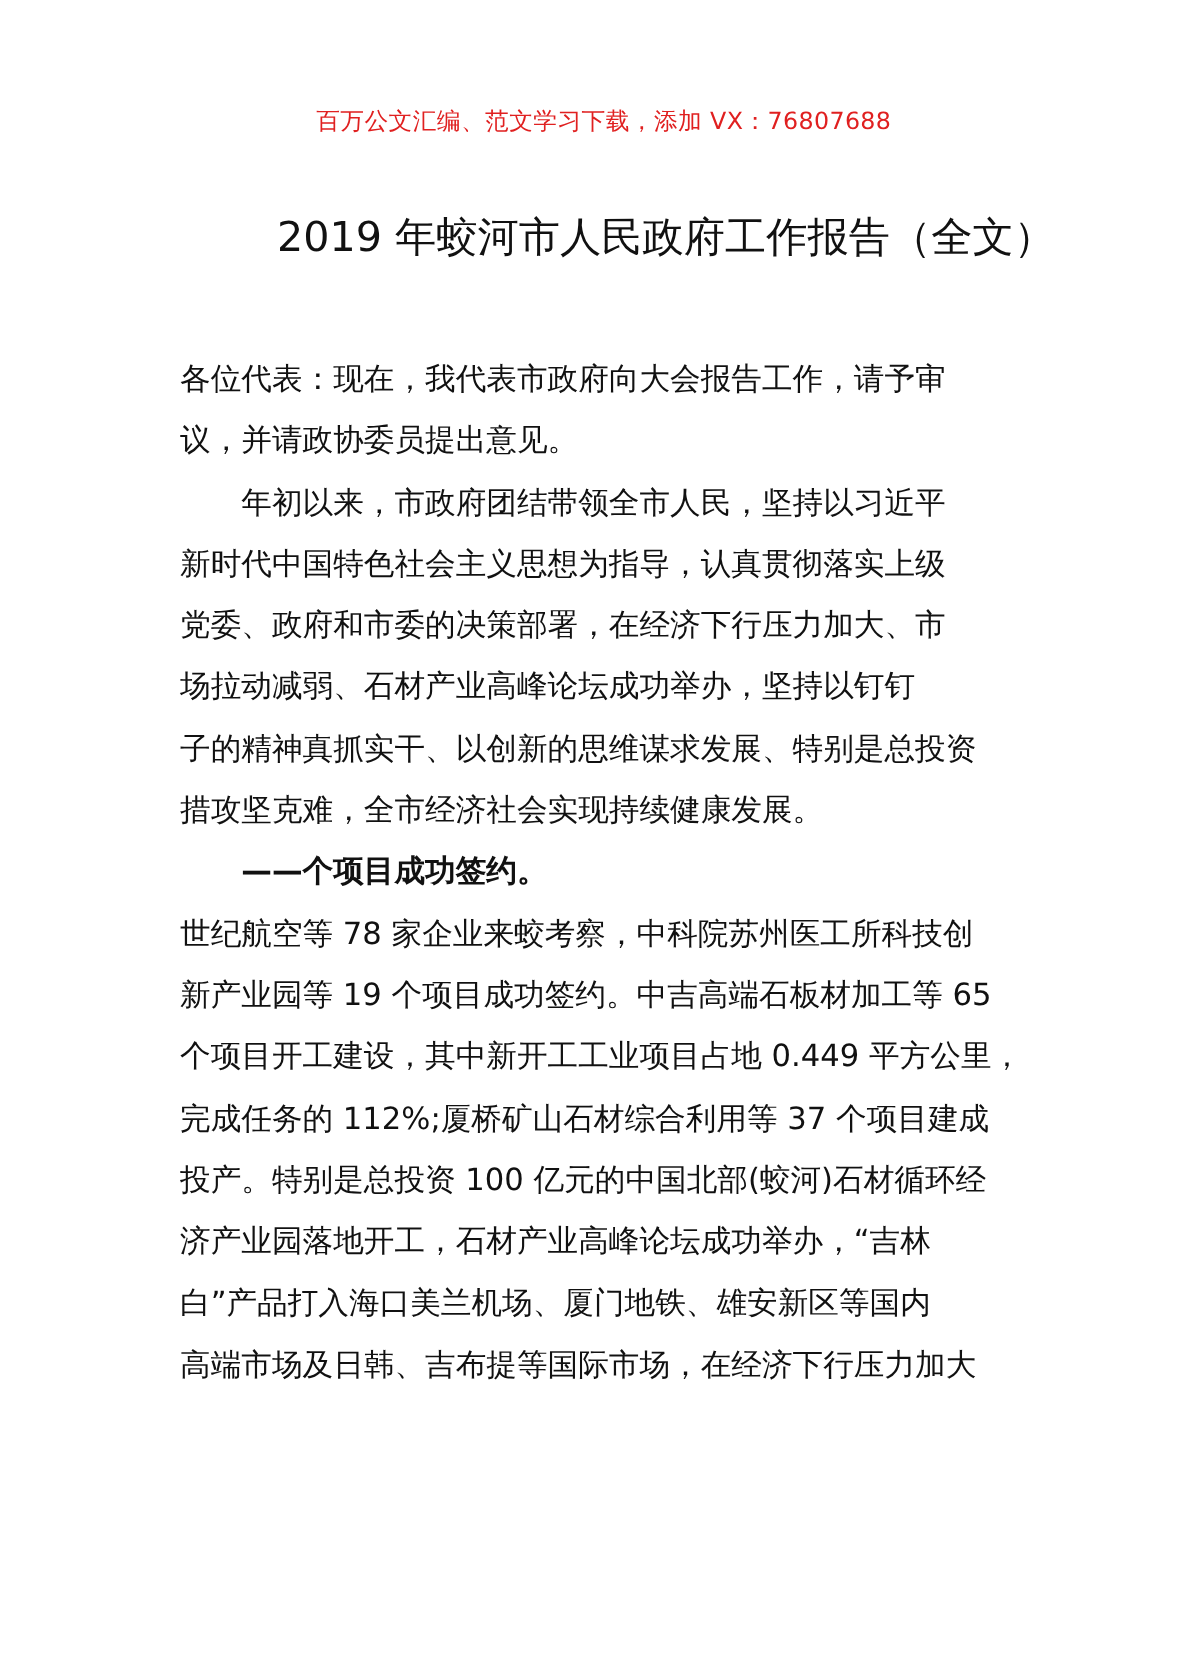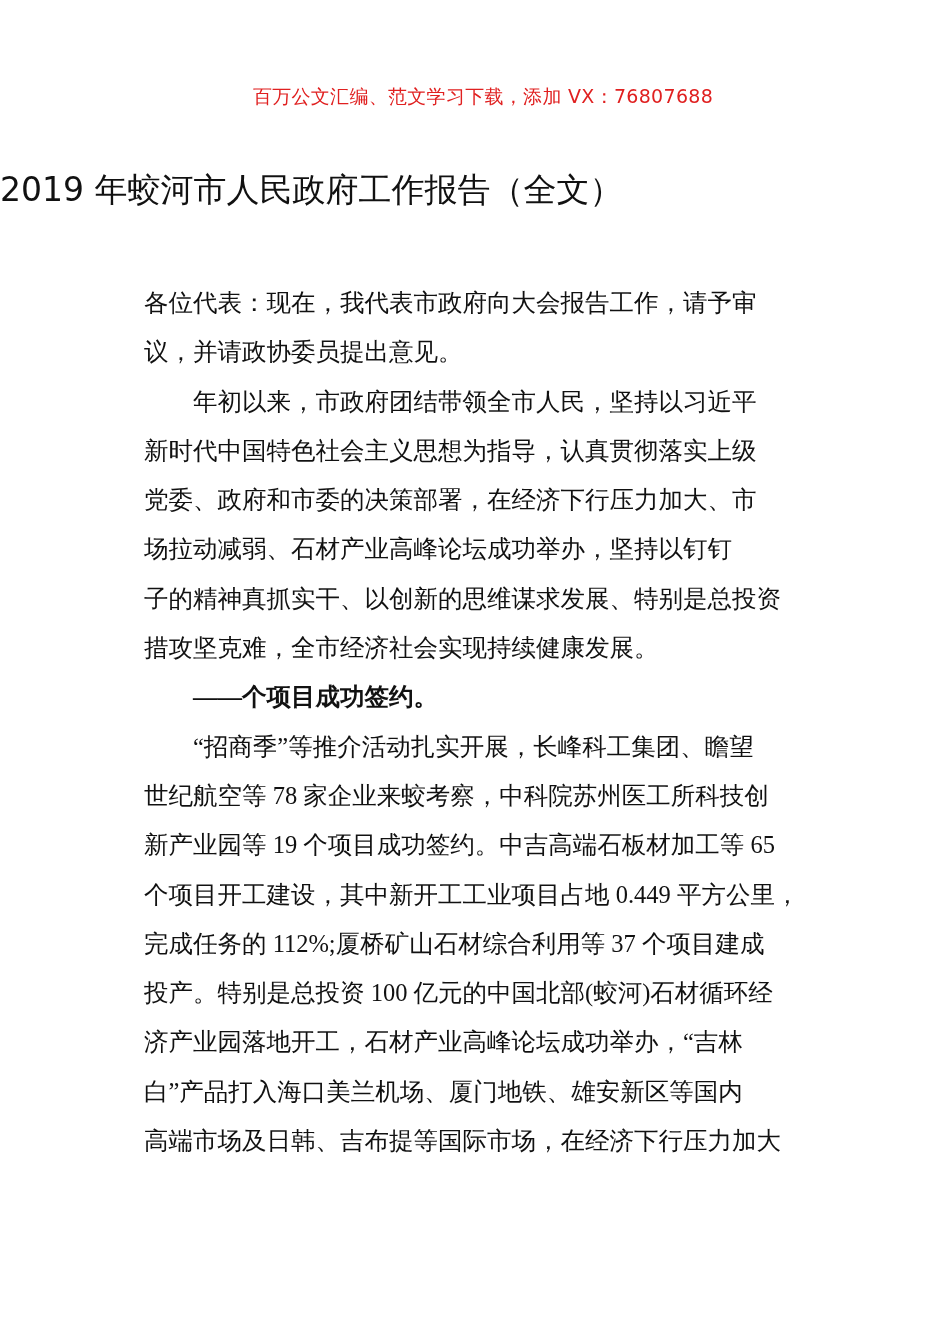--- a/index.html
+++ b/index.html
@@ -1,22 +1,22 @@
 <!DOCTYPE html>
 <html><head>
 <meta charset="utf-8">
 <style>
   html, body { margin: 0; padding: 0; background: #ffffff; }
   body { width: 950px; height: 1344px; position: relative; overflow: hidden;
          font-family: "DejaVu Sans", "Liberation Sans", sans-serif; color: #000; }
   .header-banner { position: absolute; top: 84px; left: 0; width: 872px; text-align: center;
          font-size: 19px; color: #e02020; letter-spacing: 0.3px; margin-left: 47px; }
-  .doc-title { position: absolute; top: 168px; left: 0; width: 844px; text-align: left;
+  .doc-title { position: absolute; top: 168px; left: 0; width: 844px; text-align: right;
          font-size: 33px; color: #111; font-family: "DejaVu Sans", "Liberation Serif", sans-serif; }
-  .body { position: absolute; top: 278px; left: 144px; width: 670px; font-family: Liberation Serif, serif; }
+  .body { position: absolute; top: 278px; left: 144px; width: 670px; }
   .line { height: 49.3px; line-height: 49.3px; font-size: 24.5px; white-space: nowrap; color: #111; }
   .indent { padding-left: 49px; }
   .bold { font-weight: bold; }
 </style>
 </head>
 <body>
 
 <div class="header-banner">百万公文汇编、范文学习下载，添加 VX：76807688</div>
 
 <div class="doc-title">2019 年蛟河市人民政府工作报告（全文）</div>
@@ -24,21 +24,20 @@
 <div class="body">
   <div class="line">各位代表：现在，我代表市政府向大会报告工作，请予审</div>
   <div class="line">议，并请政协委员提出意见。</div>
   <div class="line indent">年初以来，市政府团结带领全市人民，坚持以习近平</div>
   <div class="line">新时代中国特色社会主义思想为指导，认真贯彻落实上级</div>
   <div class="line">党委、政府和市委的决策部署，在经济下行压力加大、市</div>
   <div class="line">场拉动减弱、石材产业高峰论坛成功举办，坚持以钉钉</div>
   <div class="line">子的精神真抓实干、以创新的思维谋求发展、特别是总投资</div>
   <div class="line">措攻坚克难，全市经济社会实现持续健康发展。</div>
   <div class="line indent bold">——个项目成功签约。</div>
-  <div class="line indent">“招商季”等推介活动扎实开展，长峰科工集团、瞻望</div>
   <div class="line">世纪航空等 78 家企业来蛟考察，中科院苏州医工所科技创</div>
   <div class="line">新产业园等 19 个项目成功签约。中吉高端石板材加工等 65</div>
   <div class="line">个项目开工建设，其中新开工工业项目占地 0.449 平方公里，</div>
   <div class="line">完成任务的 112%;厦桥矿山石材综合利用等 37 个项目建成</div>
   <div class="line">投产。特别是总投资 100 亿元的中国北部(蛟河)石材循环经</div>
   <div class="line">济产业园落地开工，石材产业高峰论坛成功举办，“吉林</div>
   <div class="line">白”产品打入海口美兰机场、厦门地铁、雄安新区等国内</div>
   <div class="line">高端市场及日韩、吉布提等国际市场，在经济下行压力加大</div>
 </div>
 

